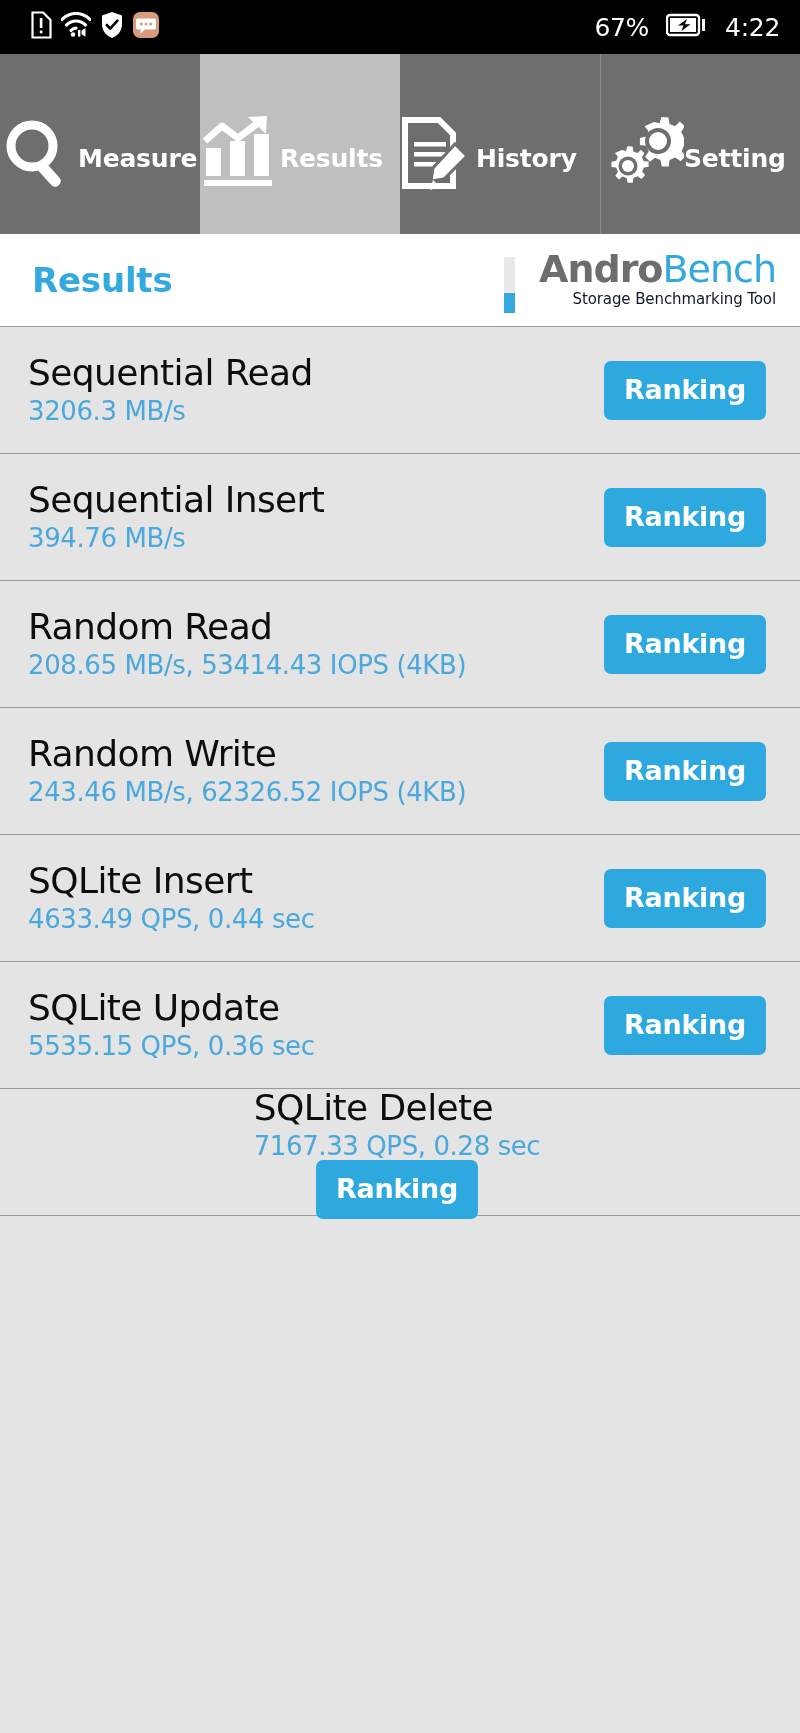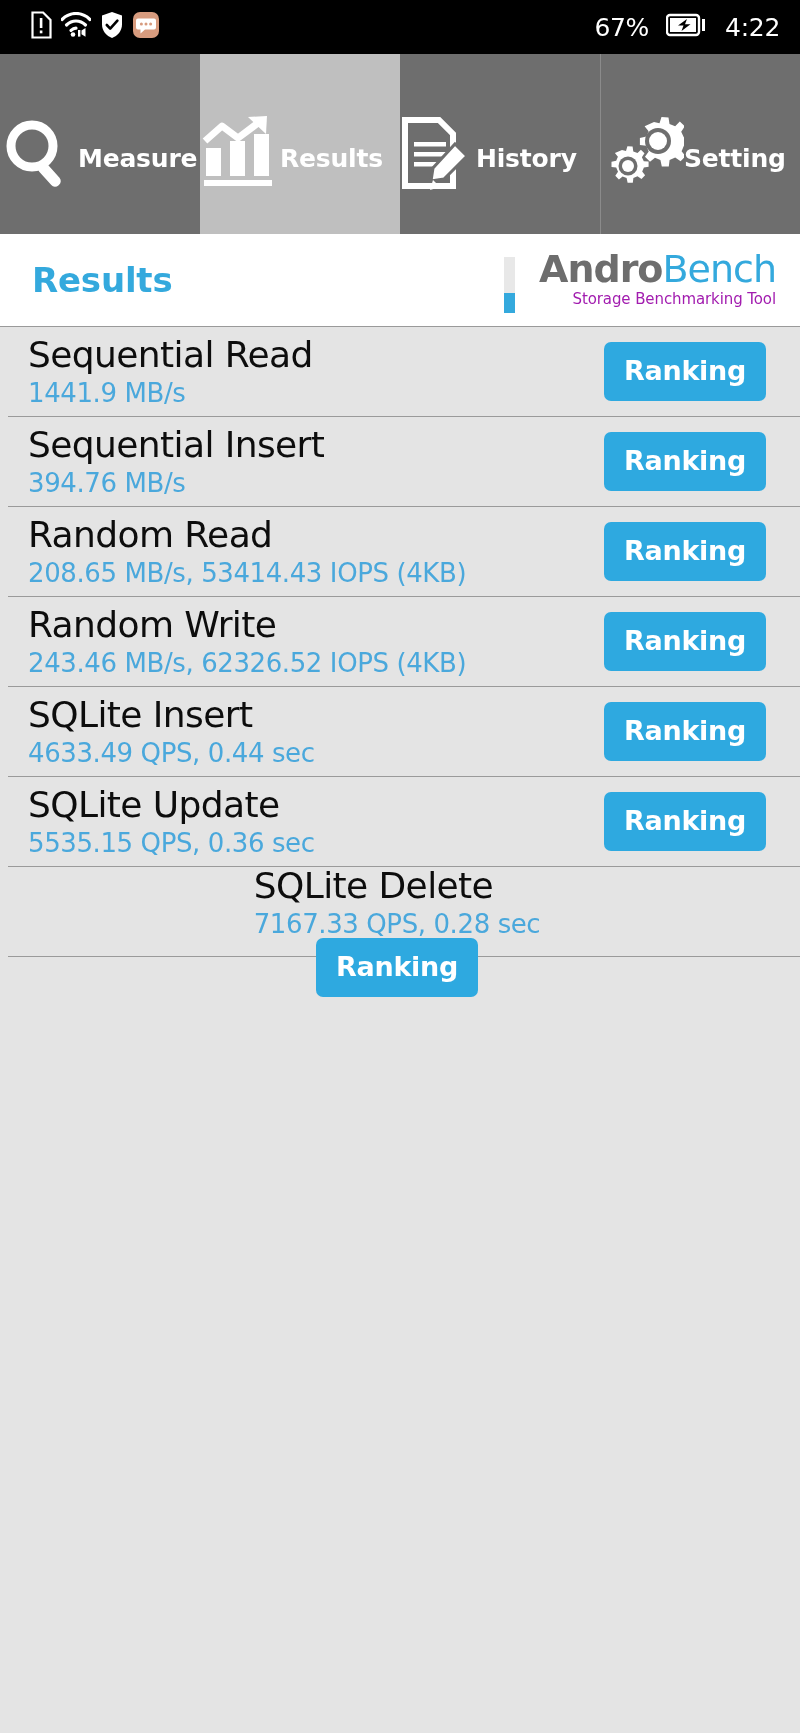--- a/index.html
+++ b/index.html
@@ -52,33 +52,32 @@
   }
   .logo{ display:flex; align-items:flex-start; gap:24px; padding-top:4px;}
   .logo-bar{ width:11px; display:flex; flex-direction:column; margin-top:6px; }
   .logo-bar-top{ height:36px; background:#e8e8e8; }
   .logo-bar-bot{ height:20px; background:#34a9dd; }
   .logo-text{ display:flex; flex-direction:column; align-items:flex-end; }
   .logo-word{ font-size:38px; line-height:0.98; letter-spacing:-1px; font-family:"DejaVu Sans", sans-serif;}
   .logo-andro{ color:#6d6d6d; font-weight:700; }
   .logo-bench{ color:#34a9dd; font-weight:400; }
   .logo-sub{
-    font-size:15px; color:#a21caf; margin-top:2px; letter-spacing:-0.1px;
+    font-size:15px; color:#0f172a; margin-top:2px; letter-spacing:-0.1px;
     font-family:"DejaVu Sans", sans-serif;
   }
 
   
   .list{ background:#e4e4e4; }
   .row{
-    position:relative; height:90px;
+    position:relative; height:127px;
     display:flex; align-items:center; justify-content:space-between;
-    padding:0 34px 0 20px;
+    padding:0 34px 0 28px;
     border-bottom:1px solid #9a9a9a;
     background:#e4e4e4;
-    margin-left:8px;
   }
   .row:last-child{ border-bottom:1px solid #9a9a9a;flex-direction:column; }
   .row-texts{ display:flex; flex-direction:column; justify-content:center; gap:4px;}
   .row-title{
     font-size:36px; color:#0d0d0d; font-weight:400; line-height:1.08;
     letter-spacing:-0.6px; font-family:"DejaVu Sans", sans-serif;
   }
   .row-value{
     font-size:26px; color:#4aa8dc; font-weight:400; line-height:1.1;
     letter-spacing:-0.4px; font-family:"DejaVu Sans", sans-serif;
@@ -219,21 +218,21 @@
         <div class="logo-sub">Storage Benchmarking Tool</div>
       </div>
     </div>
   </div>
 
   <div class="list">
 
     <div class="row">
       <div class="row-texts">
         <div class="row-title">Sequential Read</div>
-        <div class="row-value">1441.9 MB/s</div>
+        <div class="row-value">3206.3 MB/s</div>
       </div>
       <button class="rank-btn">Ranking</button>
     </div>
 
     <div class="row">
       <div class="row-texts">
         <div class="row-title">Sequential Insert</div>
         <div class="row-value">394.76 MB/s</div>
       </div>
       <button class="rank-btn">Ranking</button>

